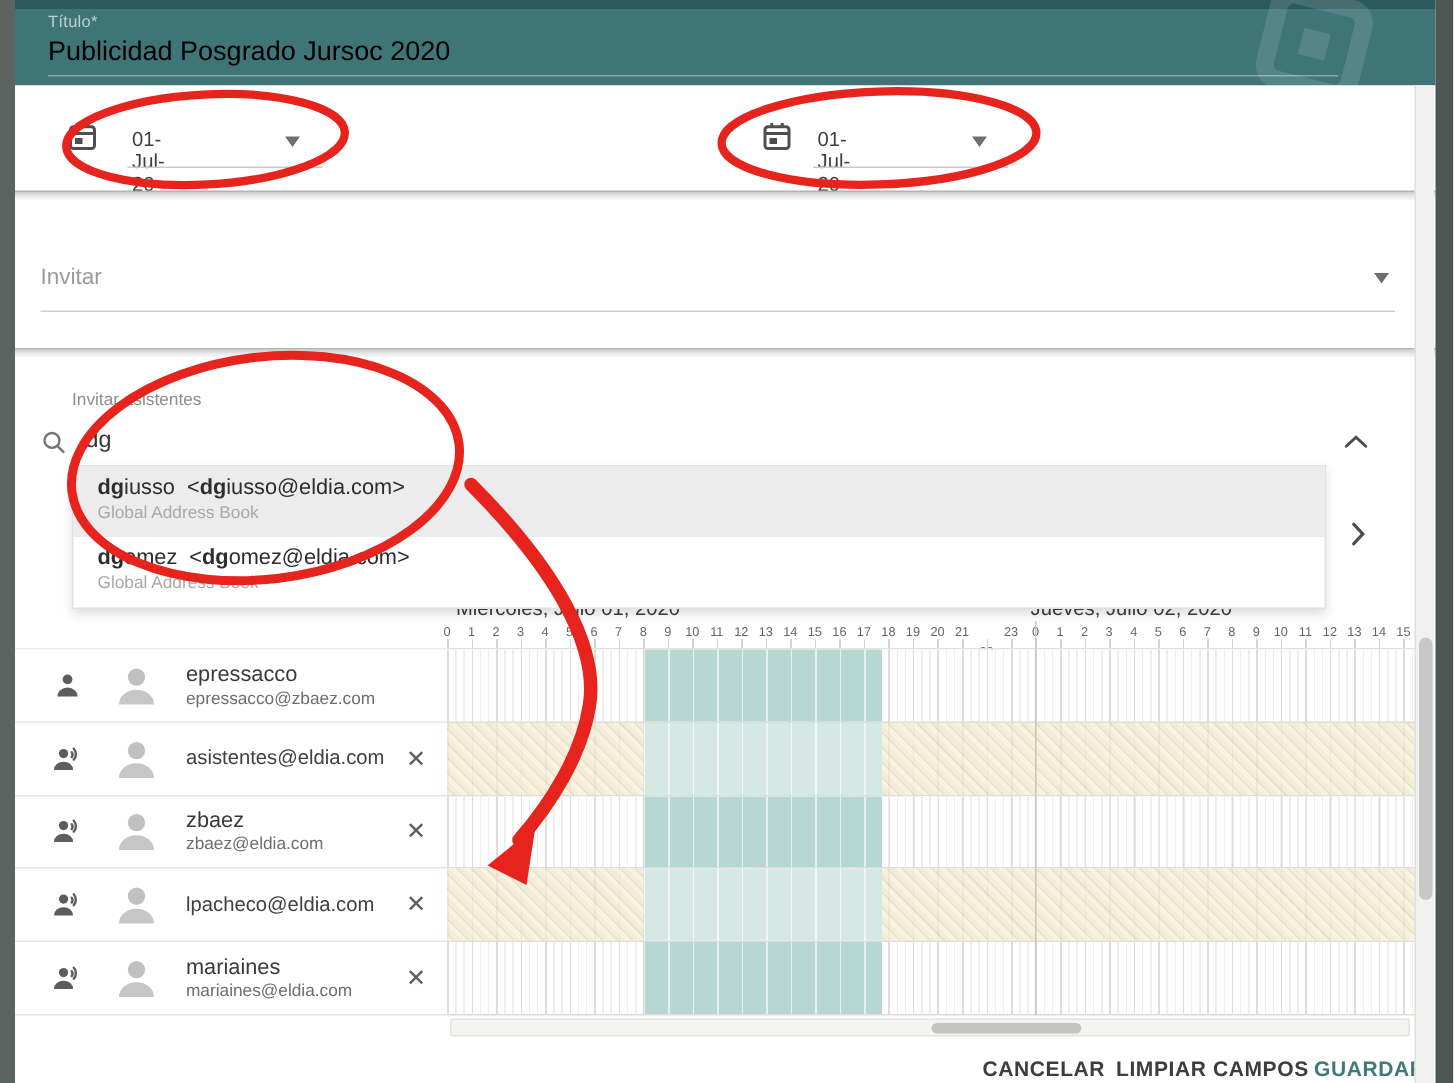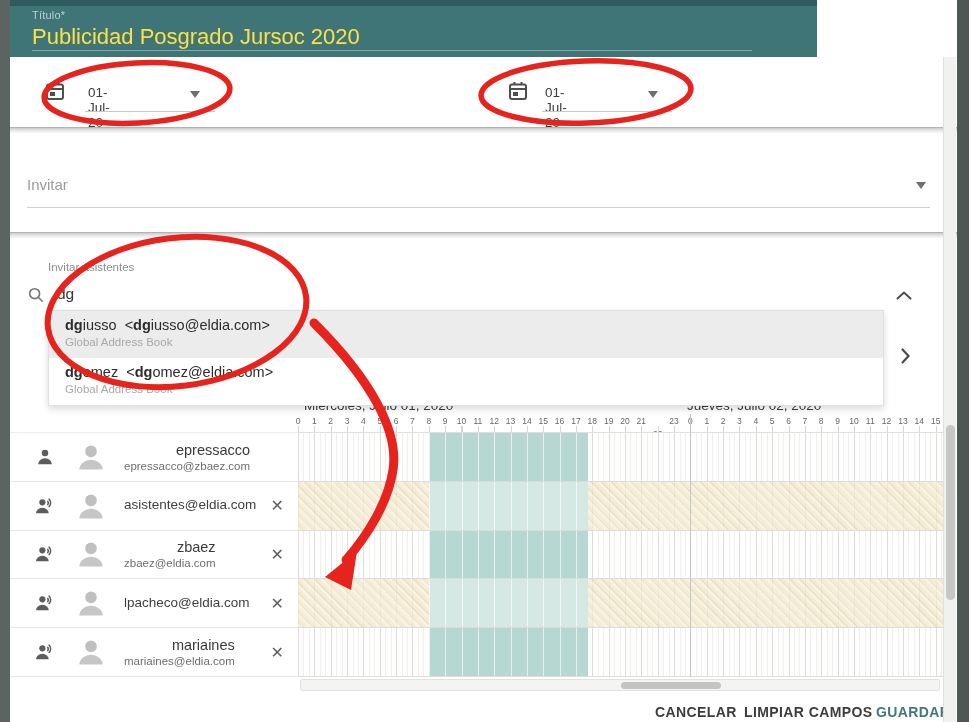--- a/index.html
+++ b/index.html
@@ -6,24 +6,24 @@
   body { font-family:"Liberation Sans", sans-serif; }
   .page { position:relative; width:969px; height:722px; overflow:hidden; background:#ffffff; }
 
   
   .backdrop-left { position:absolute; left:0; top:0; width:10px; height:722px; background:#5b6461; }
   .backdrop-right { position:absolute; left:957px; top:0; width:12px; height:722px; background:#4e5754; }
 
   .dialog { position:absolute; left:10px; top:0; width:947px; height:722px; background:#ffffff; }
 
   
-  .header { position:absolute; left:0; top:0; width:807px; height:57px; background:#3f7577; overflow:hidden; }
+  .header { position:absolute; left:0; top:0; width:947px; height:57px; background:#3f7577; overflow:hidden; }
   .header::before { content:''; position:absolute; left:0; top:0; right:0; height:6px; background:#2d5a5c; }
   .title-label { position:absolute; left:22px; top:9px; font-size:11px; color:#b9d2d1; letter-spacing:.2px; }
-  .title-value { position:absolute; left:22px; top:24px; font-size:22px; color:#fde047; font-weight:500; }
+  .title-value { position:absolute; left:22px; top:24px; font-size:18px; color:#000000; font-weight:500; }
   .header-underline { position:absolute; left:22px; right:65px; bottom:6px; height:1px; background:rgba(255,255,255,.38); }
   .ghost-icon { position:absolute; left:800px; top:-14px; opacity:.12; }
 
   
   .dates-row { position:absolute; left:0; top:57px; width:947px; height:70px; background:#fff; }
   .date-field { position:absolute; top:0; height:70px; }
   .cal-icon { position:absolute; top:24px; }
   .date-value { position:absolute; top:28px; font-size:13.5px; color:#3d3d3d; }
   .caret { width:0; height:0; border-left:5.5px solid transparent; border-right:5.5px solid transparent; border-top:7px solid #6e6e6e; position:absolute; }
   .underline { position:absolute; height:1px; background:#c9c9c9; }
@@ -71,21 +71,21 @@
   .busy { position:absolute; top:0; bottom:0;
     background-image:repeating-linear-gradient(90deg,rgba(255,255,255,.65) 0 1px,transparent 1px 16.35px); }
   .free .busy { background-color:#b6d7d2; }
   .unknown .busy { background-color:#d6e8e3; }
   .day-sep { position:absolute; left:392px; top:16px; width:1px; height:263px; background:#c6c6c3; }
 
   .hscroll { position:absolute; left:2px; top:281px; width:640px; height:12px; background:#f4f4f2; border:1px solid #e2e2e0; border-radius:2px; }
   .hscroll-thumb { position:absolute; left:320px; top:2px; width:100px; height:7px; background:#c4c4c2; border-radius:4px; }
 
   
-  .att-panel { position:absolute; left:0; top:34px; width:288px; height:245px; border-top:1px solid #eeeeee;text-align:right; }
+  .att-panel { position:absolute; left:0; top:34px; width:288px; height:245px; border-top:1px solid #eeeeee; }
   .att-row { display:flex; align-items:center; height:48.8px; border-bottom:1px solid #e6e6e6; padding-left:24px; }
   .role-icon { width:26px; display:flex; }
   .avatar { margin-left:16px; display:flex; }
   .att-names { margin-left:18px; line-height:1.25; }
   .att-name { font-size:14.5px; color:#3b3b3b; }
   .att-email-sub { font-size:11.5px; color:#6e6e6e; }
   .att-email-single { font-size:13.5px; color:#3f3f3f; }
   .remove-x { margin-left:auto; margin-right:14px; font-size:16px; color:#5f5f5f; cursor:pointer; }
 
   

